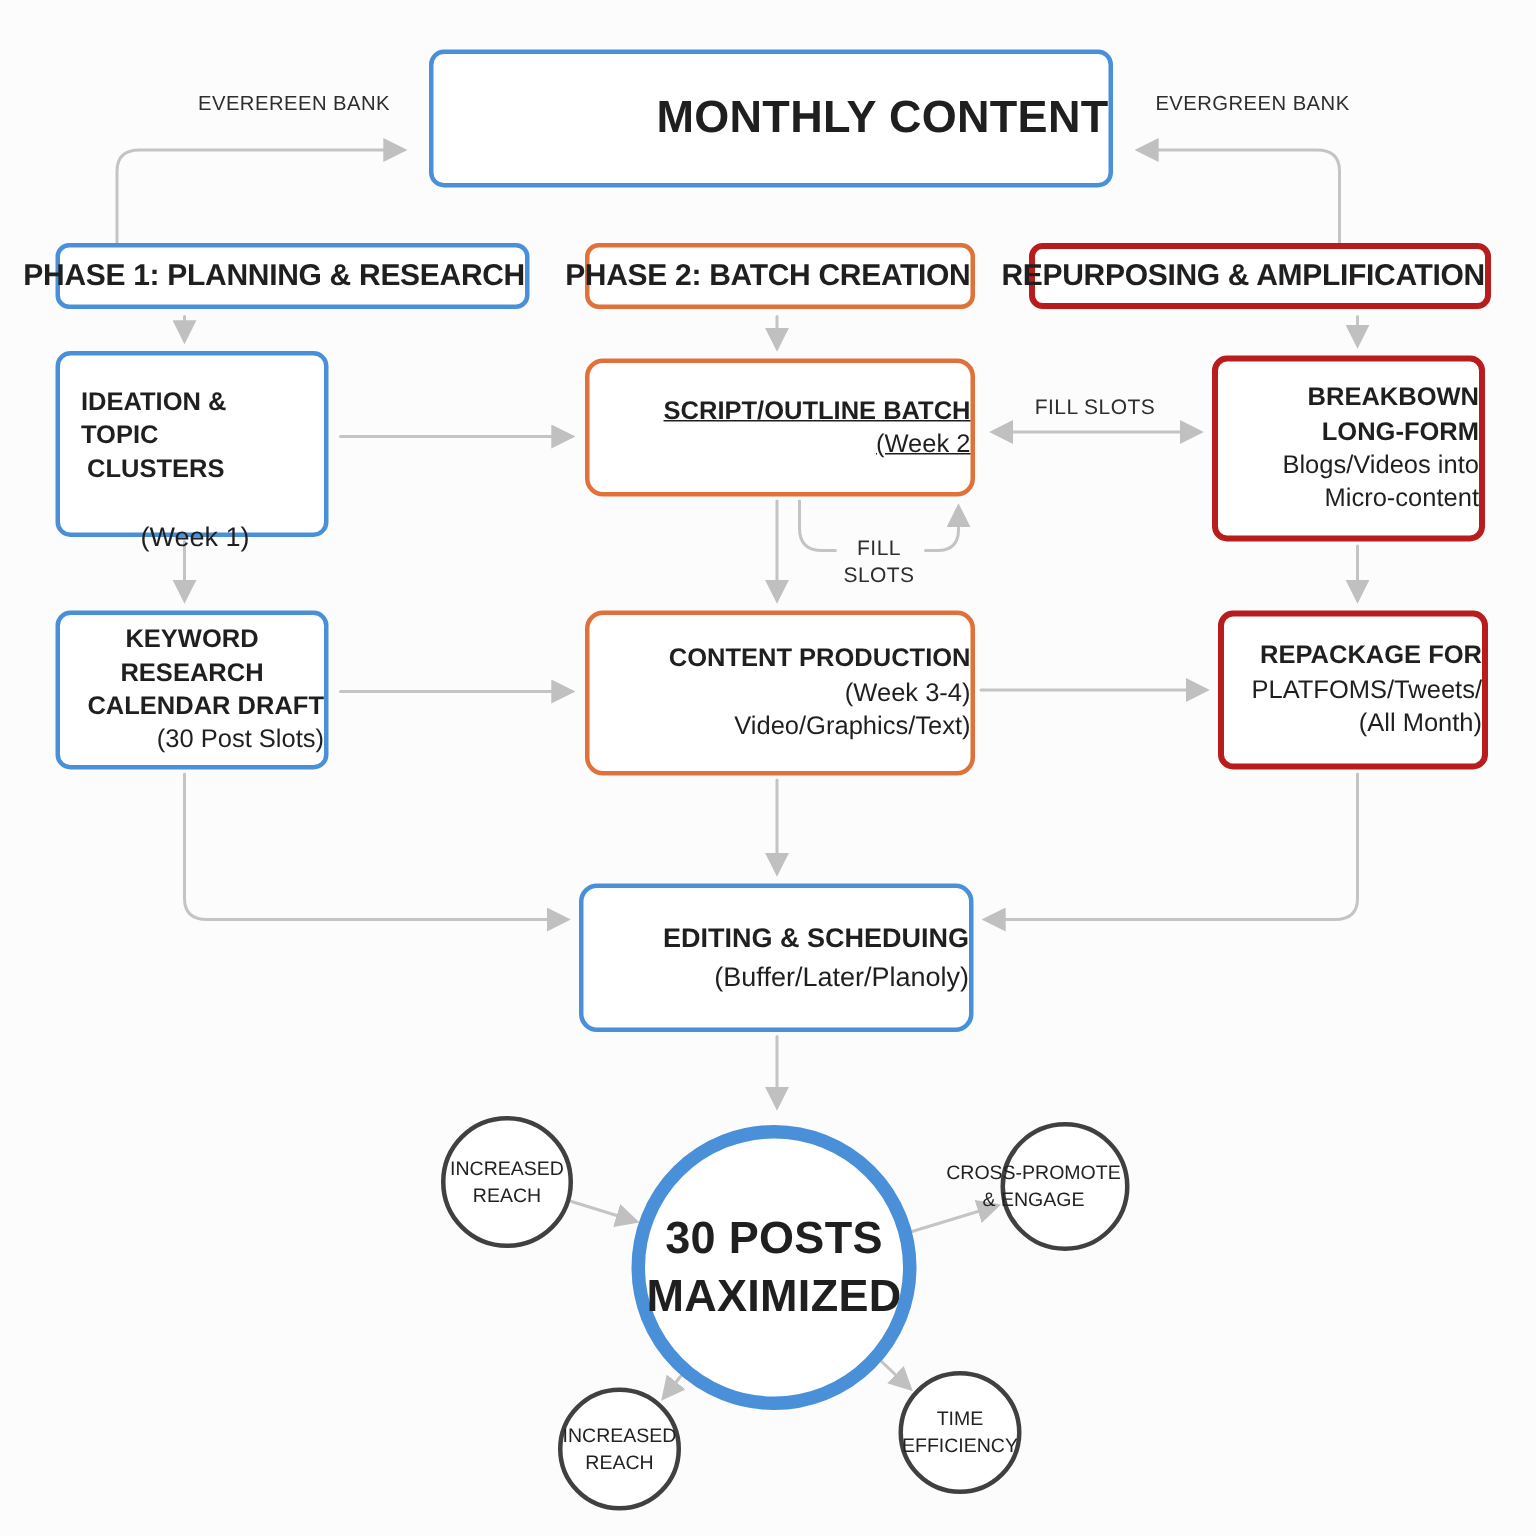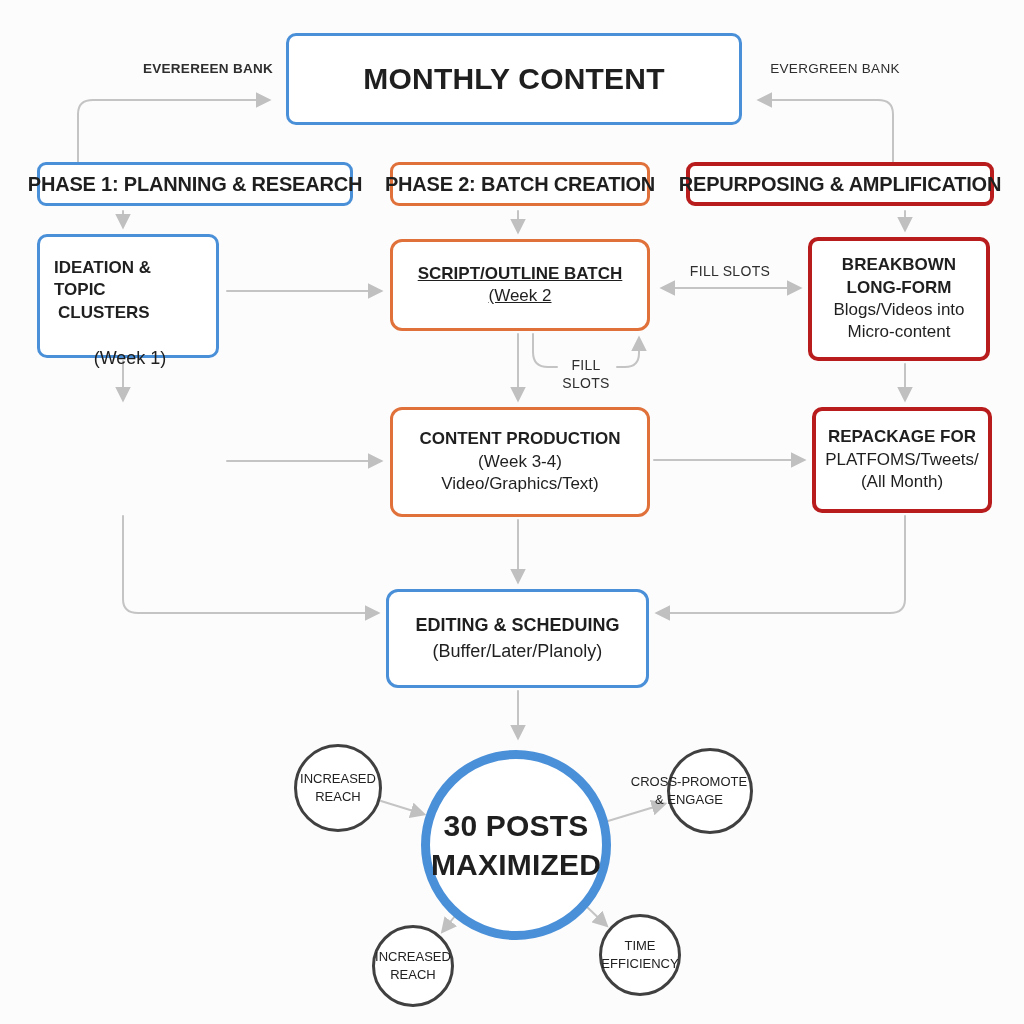--- a/index.html
+++ b/index.html
@@ -7,21 +7,21 @@
     width:1024px;height:1024px;position:relative;overflow:hidden;
     background:#fcfcfc;
     font-family:"Liberation Sans","DejaVu Sans",sans-serif;
     color:#1f1f1f;
   }
   .stage{position:absolute;inset:0;width:1024px;height:1024px;}
   svg.connectors{position:absolute;inset:0;pointer-events:none;}
 
   .box{
     position:absolute;background:#ffffff;
-    display:flex;flex-direction:column;align-items:center;justify-content:center;
+    display:flex;flex-direction:column;align-items:flex-end;justify-content:center;
     text-align:center;border-radius:10px;box-sizing:border-box;
   }
   .b-blue{border:3px solid #4A90D9;}
   .b-orange{border:3px solid #E0713A;}
   .b-green{border:4px solid #b91c1c;}
 
   .title-box{border-width:3px;border-radius:10px;}
   .title-line{font-weight:bold;font-size:30px;line-height:1.28;letter-spacing:.2px;}
 
   .phase-label{font-weight:bold;font-size:20px;letter-spacing:-0.2px;white-space:nowrap;}
@@ -84,21 +84,21 @@
       <path d="M 608 821 L 664 804" marker-end="url(#ah)"></path>
       <path d="M 455 916 L 443 931" marker-end="url(#ah)"></path>
       <path d="M 587 907 L 606 925" marker-end="url(#ah)"></path>
     </g>
   </svg>
 
   <div class="box b-blue title-box" style="left:286px;top:33px;width:456px;height:92px;">
     <div class="title-line">MONTHLY CONTENT</div>
   </div>
 
-  <div class="small-label" style="left:128px;top:60px;width:160px;font-weight:bold;">EVEREREEN BANK</div>
+  <div class="small-label" style="left:116px;top:60px;width:160px;">EVEREREEN BANK</div>
   <div class="small-label" style="left:760px;top:60px;width:150px;">EVERGREEN BANK</div>
 
   <div class="box b-blue" style="left:37px;top:162px;width:316px;height:44px;border-radius:9px;">
     <div class="phase-label">PHASE 1: PLANNING &amp; RESEARCH</div>
   </div>
   <div class="box b-orange" style="left:390px;top:162px;width:260px;height:44px;border-radius:9px;">
     <div class="phase-label">PHASE 2: BATCH CREATION</div>
   </div>
   <div class="box b-green" style="left:686px;top:162px;width:308px;height:44px;border-radius:9px;">
     <div class="phase-label">REPURPOSING &amp; AMPLIFICATION</div>
@@ -121,20 +121,25 @@
     <div class="rt">Blogs/Videos into</div>
     <div class="rt">Micro-content</div>
   </div>
 
   <div class="small-label" style="left:662px;top:262px;width:136px;font-size:14px;">FILL SLOTS</div>
   <div class="small-label loop-label" style="left:558px;top:356px;width:56px;">
     <div>FILL</div>
     <div>SLOTS</div>
   </div>
 
+  <div class="box b-blue" style="left:37px;top:407px;width:182px;height:106px;">
+    <div class="bt">KEYWORD RESEARCH</div>
+    <div class="bt">CALENDAR DRAFT</div>
+    <div class="rt">(30 Post Slots)</div>
+  </div>
 
   <div class="box b-orange" style="left:390px;top:407px;width:260px;height:110px;border-radius:12px;">
     <div class="bt">CONTENT PRODUCTION</div>
     <div class="rt">(Week 3-4)</div>
     <div class="rt">Video/Graphics/Text)</div>
   </div>
 
   <div class="box b-green" style="left:812px;top:407px;width:180px;height:106px;">
     <div class="bt">REPACKAGE FOR</div>
     <div class="rt">PLATFOMS/Tweets/</div>

